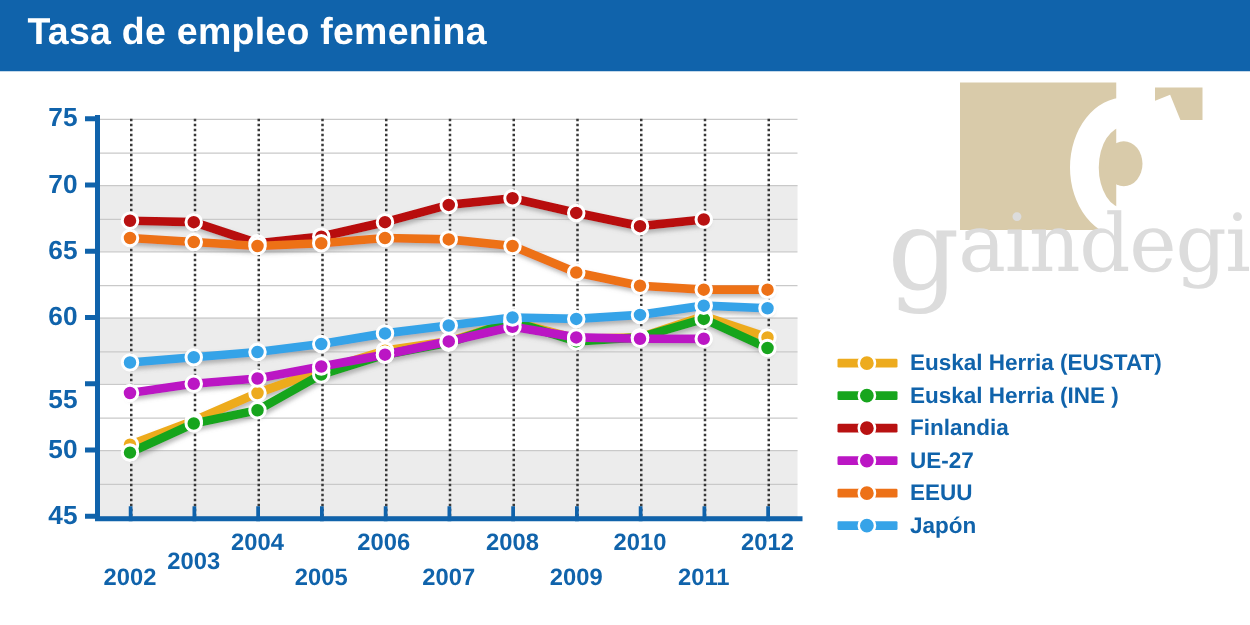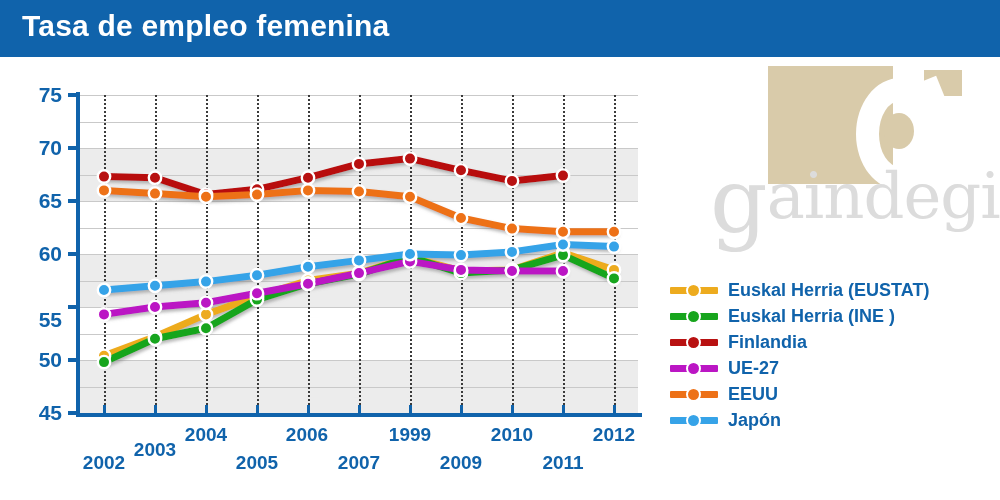--- a/index.html
+++ b/index.html
@@ -336,21 +336,21 @@
         <div class="ylabel" style="top: 269px;">50</div>
         <div class="ylabel" style="top: 322px;">45</div>
       </div>
     <div id="xlabel-layer">
         <div class="xlabel" style="left: 56px; width: 60px; top: 344px; margin-top: 28px;">2002</div>
         <div class="xlabel" style="left: 107px; width: 60px; top: 359px;">2003</div>
         <div class="xlabel" style="left: 158px; width: 60px; top: 344px;">2004</div>
         <div class="xlabel" style="left: 209px; width: 60px; top: 372px;">2005</div>
         <div class="xlabel" style="left: 259px; width: 60px; top: 344px;">2006</div>
         <div class="xlabel" style="left: 311px; width: 60px; top: 372px;">2007</div>
-        <div class="xlabel" style="left: 362px; width: 60px; top: 344px;">1999</div>
+        <div class="xlabel" style="left: 362px; width: 60px; top: 344px;">2008</div>
         <div class="xlabel" style="left: 413px; width: 60px; top: 372px;">2009</div>
         <div class="xlabel" style="left: 464px; width: 60px; top: 344px;">2010</div>
         <div class="xlabel" style="left: 515px; width: 60px; top: 372px;">2011</div>
         <div class="xlabel" style="left: 566px; width: 60px; top: 344px;">2012</div>
       </div>
   </div>
 
   <div id="logo">
     <div id="logo-mark">
       <div id="logo-mark-o"></div>

